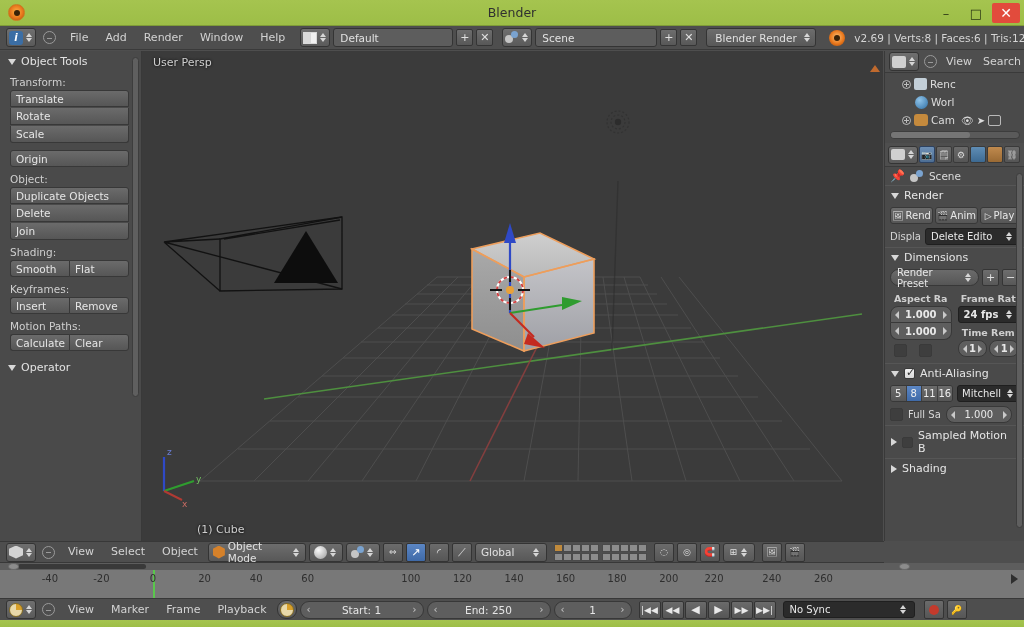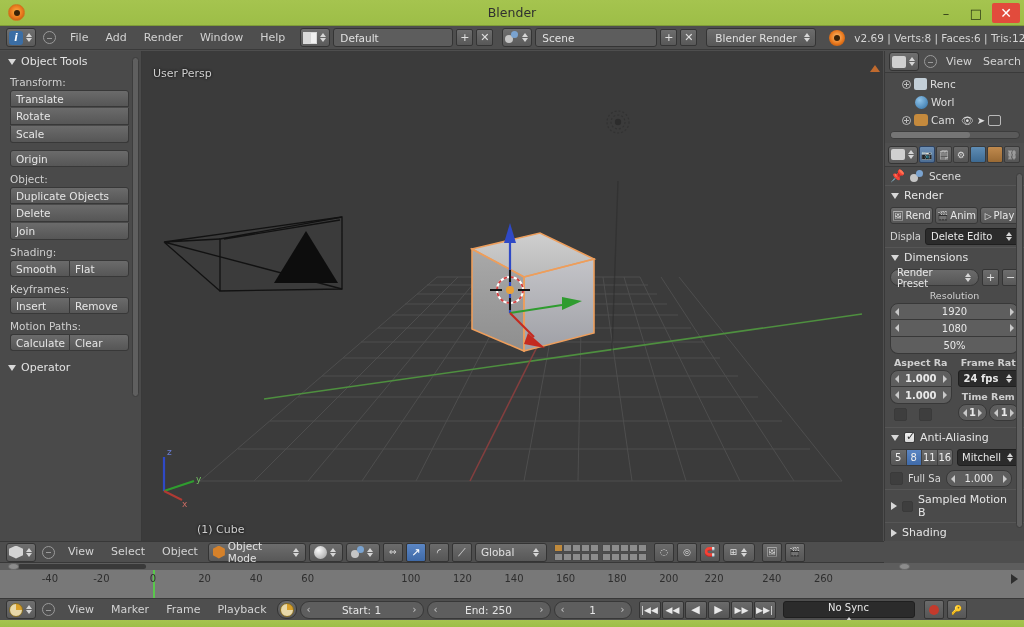--- a/index.html
+++ b/index.html
@@ -541,21 +541,21 @@
       <g>
         <path d="M22,440 L22,406" stroke="#2f49c6" stroke-width="2.2" fill="none"></path>
         <path d="M22,440 L52,430" stroke="#2f9c2f" stroke-width="2.2" fill="none"></path>
         <path d="M22,440 L40,449" stroke="#b13a33" stroke-width="2" fill="none"></path>
         <text x="25" y="404" fill="#6b7fd8" font-size="9" font-family="DejaVu Sans, sans-serif">z</text>
         <text x="54" y="431" fill="#74c263" font-size="9" font-family="DejaVu Sans, sans-serif">y</text>
         <text x="40" y="456" fill="#c96b63" font-size="9" font-family="DejaVu Sans, sans-serif">x</text>
       </g>
     </svg>
 
-    <div class="vp-label" style="left:11px; top:16px;">User Persp</div>
+    <div class="vp-label" style="left:11px; top:5px;">User Persp</div>
     <div class="vp-label" style="left:55px; top:472px;">(1) Cube</div>
     <div style="position:absolute; right:3px; top:14px; width:0;height:0;border-left:5px solid transparent;border-right:5px solid transparent;border-bottom:7px solid #c06a2e;"></div>
   </div>
 
   <div id="outliner">
     <div class="hdr" style="height:22px;padding-left:4px;gap:3px;">
       <div class="ed-sel">
         <div style="width:14px;height:12px;background:#d0d0d0;border-radius:2px;position:relative;"></div>
         <div class="spin">
             <i class="up"></i>
@@ -655,36 +655,20 @@
         <span class="spin">
             <i class="up"></i>
             <i class="dn"></i>
           </span>
       </div>
       <div class="sqbtn">+</div>
       <div class="sqbtn">−</div>
     </div>
 
     <div style="display:flex;padding:2px 5px 0 5px;gap:6px;">
-      <div style="flex:1;">
-        <div class="col-lbl">Resolution</div>
-        <div class="nfield" style="border-radius:8px 8px 0 0;margin-top:2px;">
-          <i class="lt"></i>
-            <span>1920</span>
-            <i class="gt"></i>
-        </div>
-        <div class="nfield" style="border-radius:0;border-top:none;">
-          <i class="lt"></i>
-            <span>1080</span>
-            <i class="gt"></i>
-        </div>
-        <div class="nfield" style="border-radius:0 0 8px 8px;border-top:none;">
-          <span>50%</span>
-        </div>
-      </div>
     </div>
 
     <div style="display:flex;padding:3px 5px 0 5px;gap:6px;font-weight:bold;">
       <div style="flex:1;">
         <div class="col-lbl">Aspect Ra</div>
         <div class="nfield" style="border-radius:8px 8px 0 0;margin-top:2px;">
           <i class="lt"></i>
             <span>1.000</span>
             <i class="gt"></i>
         </div>
@@ -958,21 +942,21 @@
           <span style="font-size:11px;">▶</span>
         </div>
       <div class="tp-btn">
           <span>▶▶</span>
         </div>
       <div class="tp-btn">
           <span>▶▶|</span>
         </div>
     </div>
 
-    <div class="dkfield" style="width:132px;justify-content:space-between;padding:0 6px;margin-left:4px;flex-direction:column;">
+    <div class="dkfield" style="width:132px;justify-content:space-between;padding:0 6px;margin-left:4px;">
       <span>No Sync</span>
       <span class="spin">
           <i class="up"></i>
           <i class="dn"></i>
         </span>
     </div>
 
     <div class="manip-btn" style="margin-left:6px;">
       <span style="width:10px;height:10px;border-radius:50%;background:#c33a2c;display:block;"></span>
     </div>

